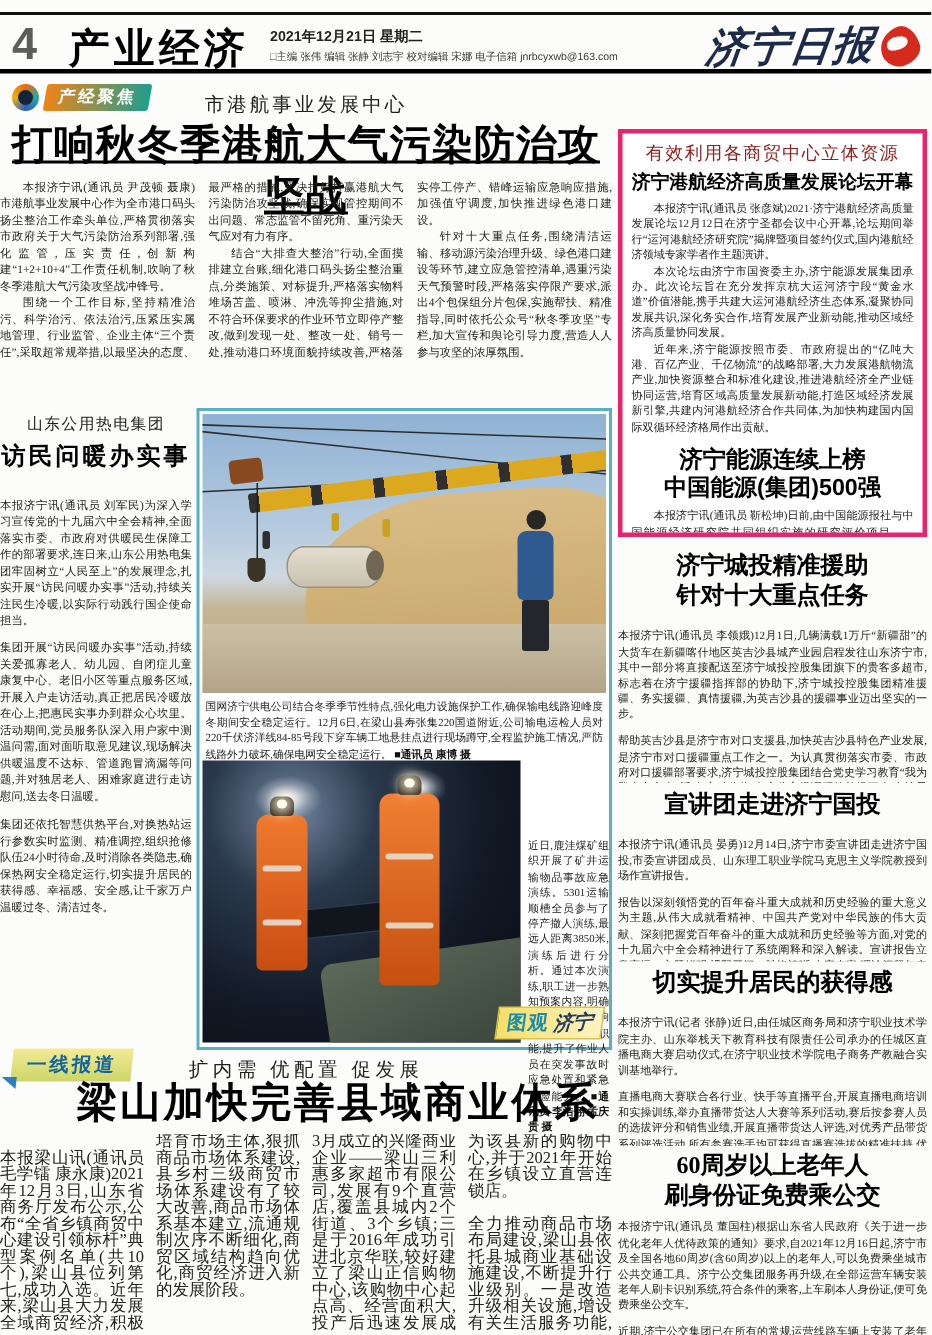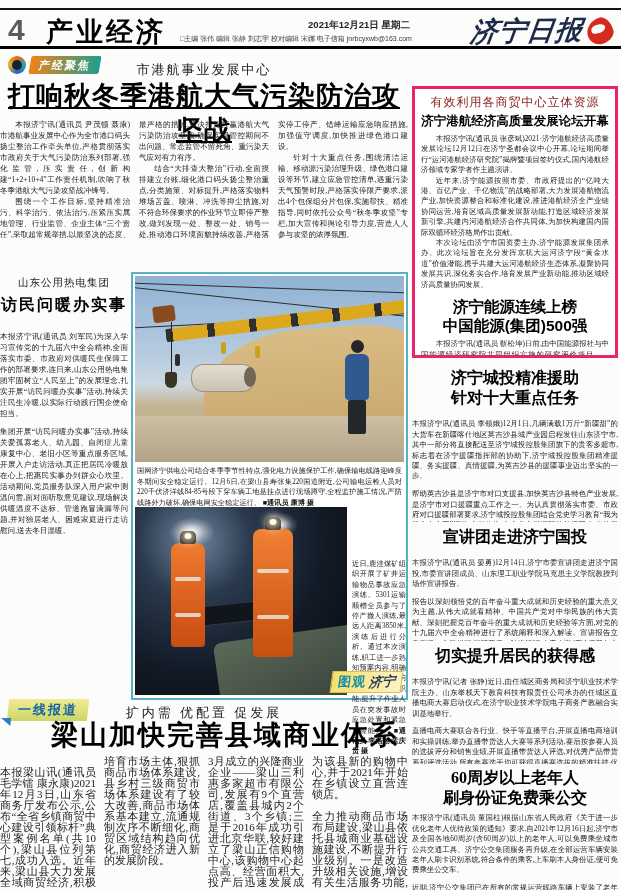--- a/index.html
+++ b/index.html
@@ -3,21 +3,21 @@
 <meta charset="utf-8">
 <style>
   html,body{margin:0;padding:0;}
   body{width:621px;height:890px;background:#fcfcfa;position:relative;overflow:hidden;
        font-family:"Liberation Serif","DejaVu Serif",serif;color:#1a1a1a;}
   
   .topline{position:absolute;top:8px;left:0;width:621px;height:2px;background:#111;}
   .pagenum{position:absolute;top:13px;left:8px;font:700 30px "Liberation Sans",sans-serif;color:#5c5c5c;}
   .section-title{position:absolute;top:14px;left:46px;font:900 27px "Liberation Sans",sans-serif;color:#000;letter-spacing:3px;}
   .header-meta{position:absolute;top:19px;left:180px;width:230px;}
-  .date-line{font:700 9.5px/12px "Liberation Sans",sans-serif;color:#222;text-align:right;}
+  .date-line{font:700 9.5px/12px "Liberation Sans",sans-serif;color:#222;}
   .staff-line{font:400 7px/9px "Liberation Sans",sans-serif;color:#3a3a3a;margin-top:3px;white-space:nowrap;}
   .masthead{position:absolute;top:13px;right:8px;display:flex;align-items:center;gap:4px;}
   .masthead-text{font:900 27px "DejaVu Serif",serif;font-style:italic;color:#1d2b4a;transform:skewX(-8deg) rotate(-1deg);letter-spacing:1px;}
   .masthead-logo{width:26px;height:26px;background:#d42b1e;border-radius:62% 38% 55% 45%/55% 60% 40% 45%;transform:rotate(-18deg);position:relative;}
   .masthead-logo::after{content:"";position:absolute;left:5px;top:6px;width:14px;height:9px;background:#fcfcfa;border-radius:60% 40% 70% 30%;transform:rotate(12deg);}
   .main-rule{position:absolute;top:46px;left:0;width:621px;height:3px;background:#000;}
   
   .focus-badge{position:absolute;top:56px;left:8px;display:flex;align-items:center;gap:4px;}
   .lens-icon{width:18px;height:18px;border-radius:50%;background:conic-gradient(#e86a10,#2aa7a0,#2b5fc0,#e8b410,#e86a10);position:relative;}
   .lens-icon::after{content:"";position:absolute;inset:4px;border-radius:50%;background:#15233a;}
@@ -130,20 +130,21 @@
     <p>结合“大排查大整治”行动,全面摸排建立台账,细化港口码头扬尘整治重点,分类施策、对标提升,严格落实物料堆场苫盖、喷淋、冲洗等抑尘措施,对不符合环保要求的作业环节立即停产整改,做到发现一处、整改一处、销号一处,推动港口环境面貌持续改善,严格落实停工停产、错峰运输应急响应措施,加强值守调度,加快推进绿色港口建设。</p>
     <p>针对十大重点任务,围绕清洁运输、移动源污染治理升级、绿色港口建设等环节,建立应急管控清单,遇重污染天气预警时段,严格落实停限产要求,派出4个包保组分片包保,实施帮扶、精准指导,同时依托公众号“秋冬季攻坚”专栏,加大宣传和舆论引导力度,营造人人参与攻坚的浓厚氛围。</p>
   </div>
 
   <div class="left-article">
     <div class="left-kicker">山东公用热电集团</div>
     <div class="left-headline">访民问暖办实事</div>
     <div class="left-body">
       <p>本报济宁讯(通讯员 刘军民)为深入学习宣传党的十九届六中全会精神,全面落实市委、市政府对供暖民生保障工作的部署要求,连日来,山东公用热电集团牢固树立“人民至上”的发展理念,扎实开展“访民问暖办实事”活动,持续关注民生冷暖,以实际行动践行国企使命担当。</p>
       <p>集团开展“访民问暖办实事”活动,持续关爱孤寡老人、幼儿园、自闭症儿童康复中心、老旧小区等重点服务区域,开展入户走访活动,真正把居民冷暖放在心上,把惠民实事办到群众心坎里。活动期间,党员服务队深入用户家中测温问需,面对面听取意见建议,现场解决供暖温度不达标、管道跑冒滴漏等问题,并对独居老人、困难家庭进行走访慰问,送去冬日温暖。</p>
+      <p>集团还依托智慧供热平台,对换热站运行参数实时监测、精准调控,组织抢修队伍24小时待命,及时消除各类隐患,确保热网安全稳定运行,切实提升居民的获得感、幸福感、安全感,让千家万户温暖过冬、清洁过冬。</p>
     </div>
   </div>
 
   <div class="photo-box">
     <div class="photo1">
       <div class="p1-line1"></div>
       <div class="p1-line2"></div>
       <div class="p1-line3"></div>
       <div class="p1-sand"></div>
       <div class="p1-road"></div>
@@ -203,22 +204,22 @@
     <p>按照政府关于“开展县域商业体系建设行动”的要求,积极鼓励骨干企业数字技术应用,构建数字化应用体系建设,实现商超线上线下联动消费,推出了线上购物小程序,开展直播带货业务,助力消费升级。同时,有效利用各商贸中心立体资源,定时投放活动商品信息,拉动乡镇消费市场与大城市商圈“商品下沉”和“农产品上行”的双循环,促进了城乡消费的双提升。</p>
   </div>
 
   <div class="right-col">
 
     <div class="red-box">
       <div class="rb-kicker">有效利用各商贸中心立体资源</div>
       <div class="rb-headline">济宁港航经济高质量发展论坛开幕</div>
       <div class="col-body">
         <p>本报济宁讯(通讯员 张彦斌)2021·济宁港航经济高质量发展论坛12月12日在济宁圣都会议中心开幕,论坛期间举行“运河港航经济研究院”揭牌暨项目签约仪式,国内港航经济领域专家学者作主题演讲。</p>
+        <p>本次论坛由济宁市国资委主办,济宁能源发展集团承办。此次论坛旨在充分发挥京杭大运河济宁段“黄金水道”价值潜能,携手共建大运河港航经济生态体系,凝聚协同发展共识,深化务实合作,培育发展产业新动能,推动区域经济高质量协同发展。</p>
         <p>近年来,济宁能源按照市委、市政府提出的“亿吨大港、百亿产业、千亿物流”的战略部署,大力发展港航物流产业,加快资源整合和标准化建设,推进港航经济全产业链协同运营,培育区域高质量发展新动能,打造区域经济发展新引擎,共建内河港航经济合作共同体,为加快构建国内国际双循环经济格局作出贡献。</p>
-        <p>本次论坛由济宁市国资委主办,济宁能源发展集团承办。此次论坛旨在充分发挥京杭大运河济宁段“黄金水道”价值潜能,携手共建大运河港航经济生态体系,凝聚协同发展共识,深化务实合作,培育发展产业新动能,推动区域经济高质量协同发展。</p>
       </div>
       <div class="rb2-headline">
         <div>济宁能源连续上榜</div>
         <div>中国能源(集团)500强</div>
       </div>
       <div class="col-body">
         <p>本报济宁讯(通讯员 靳松坤)日前,由中国能源报社与中国能源经济研究院共同组织实施的研究评价项目——2021“中国能源(集团)500强”榜单正式发布,济宁能源发展集团位列第175位,较上年攀升33位次。</p>
 
       </div>
     </div>

